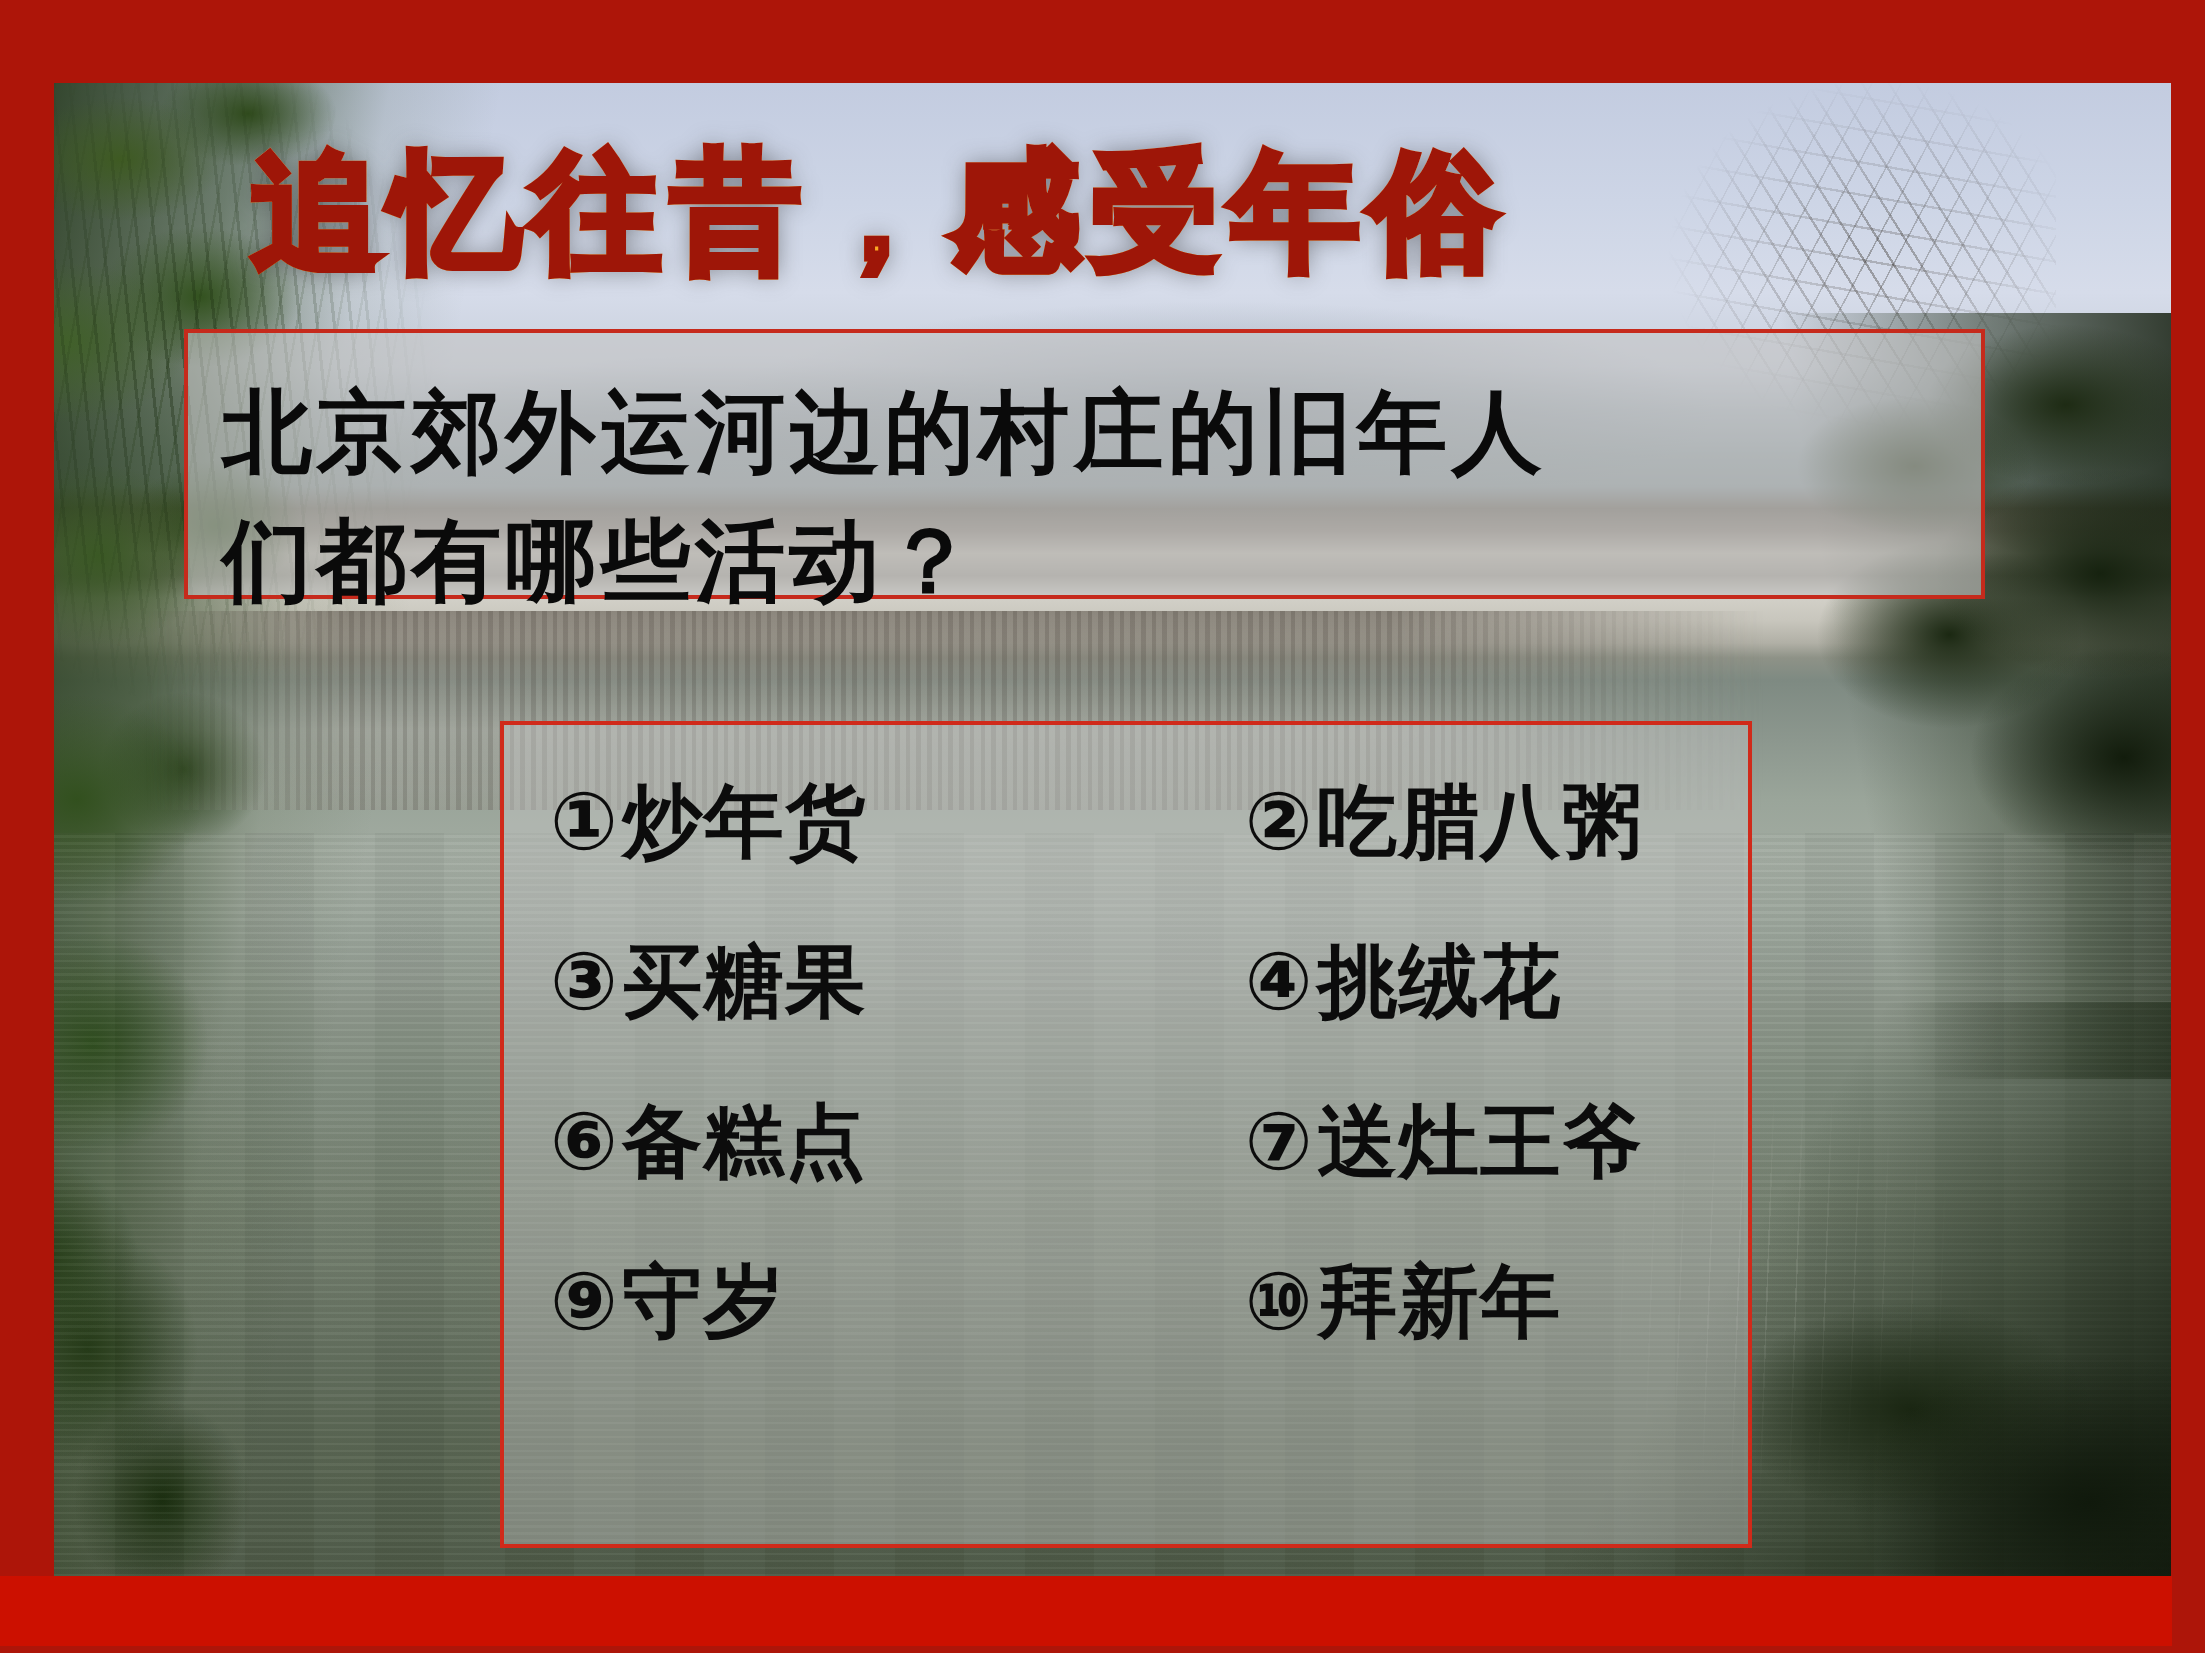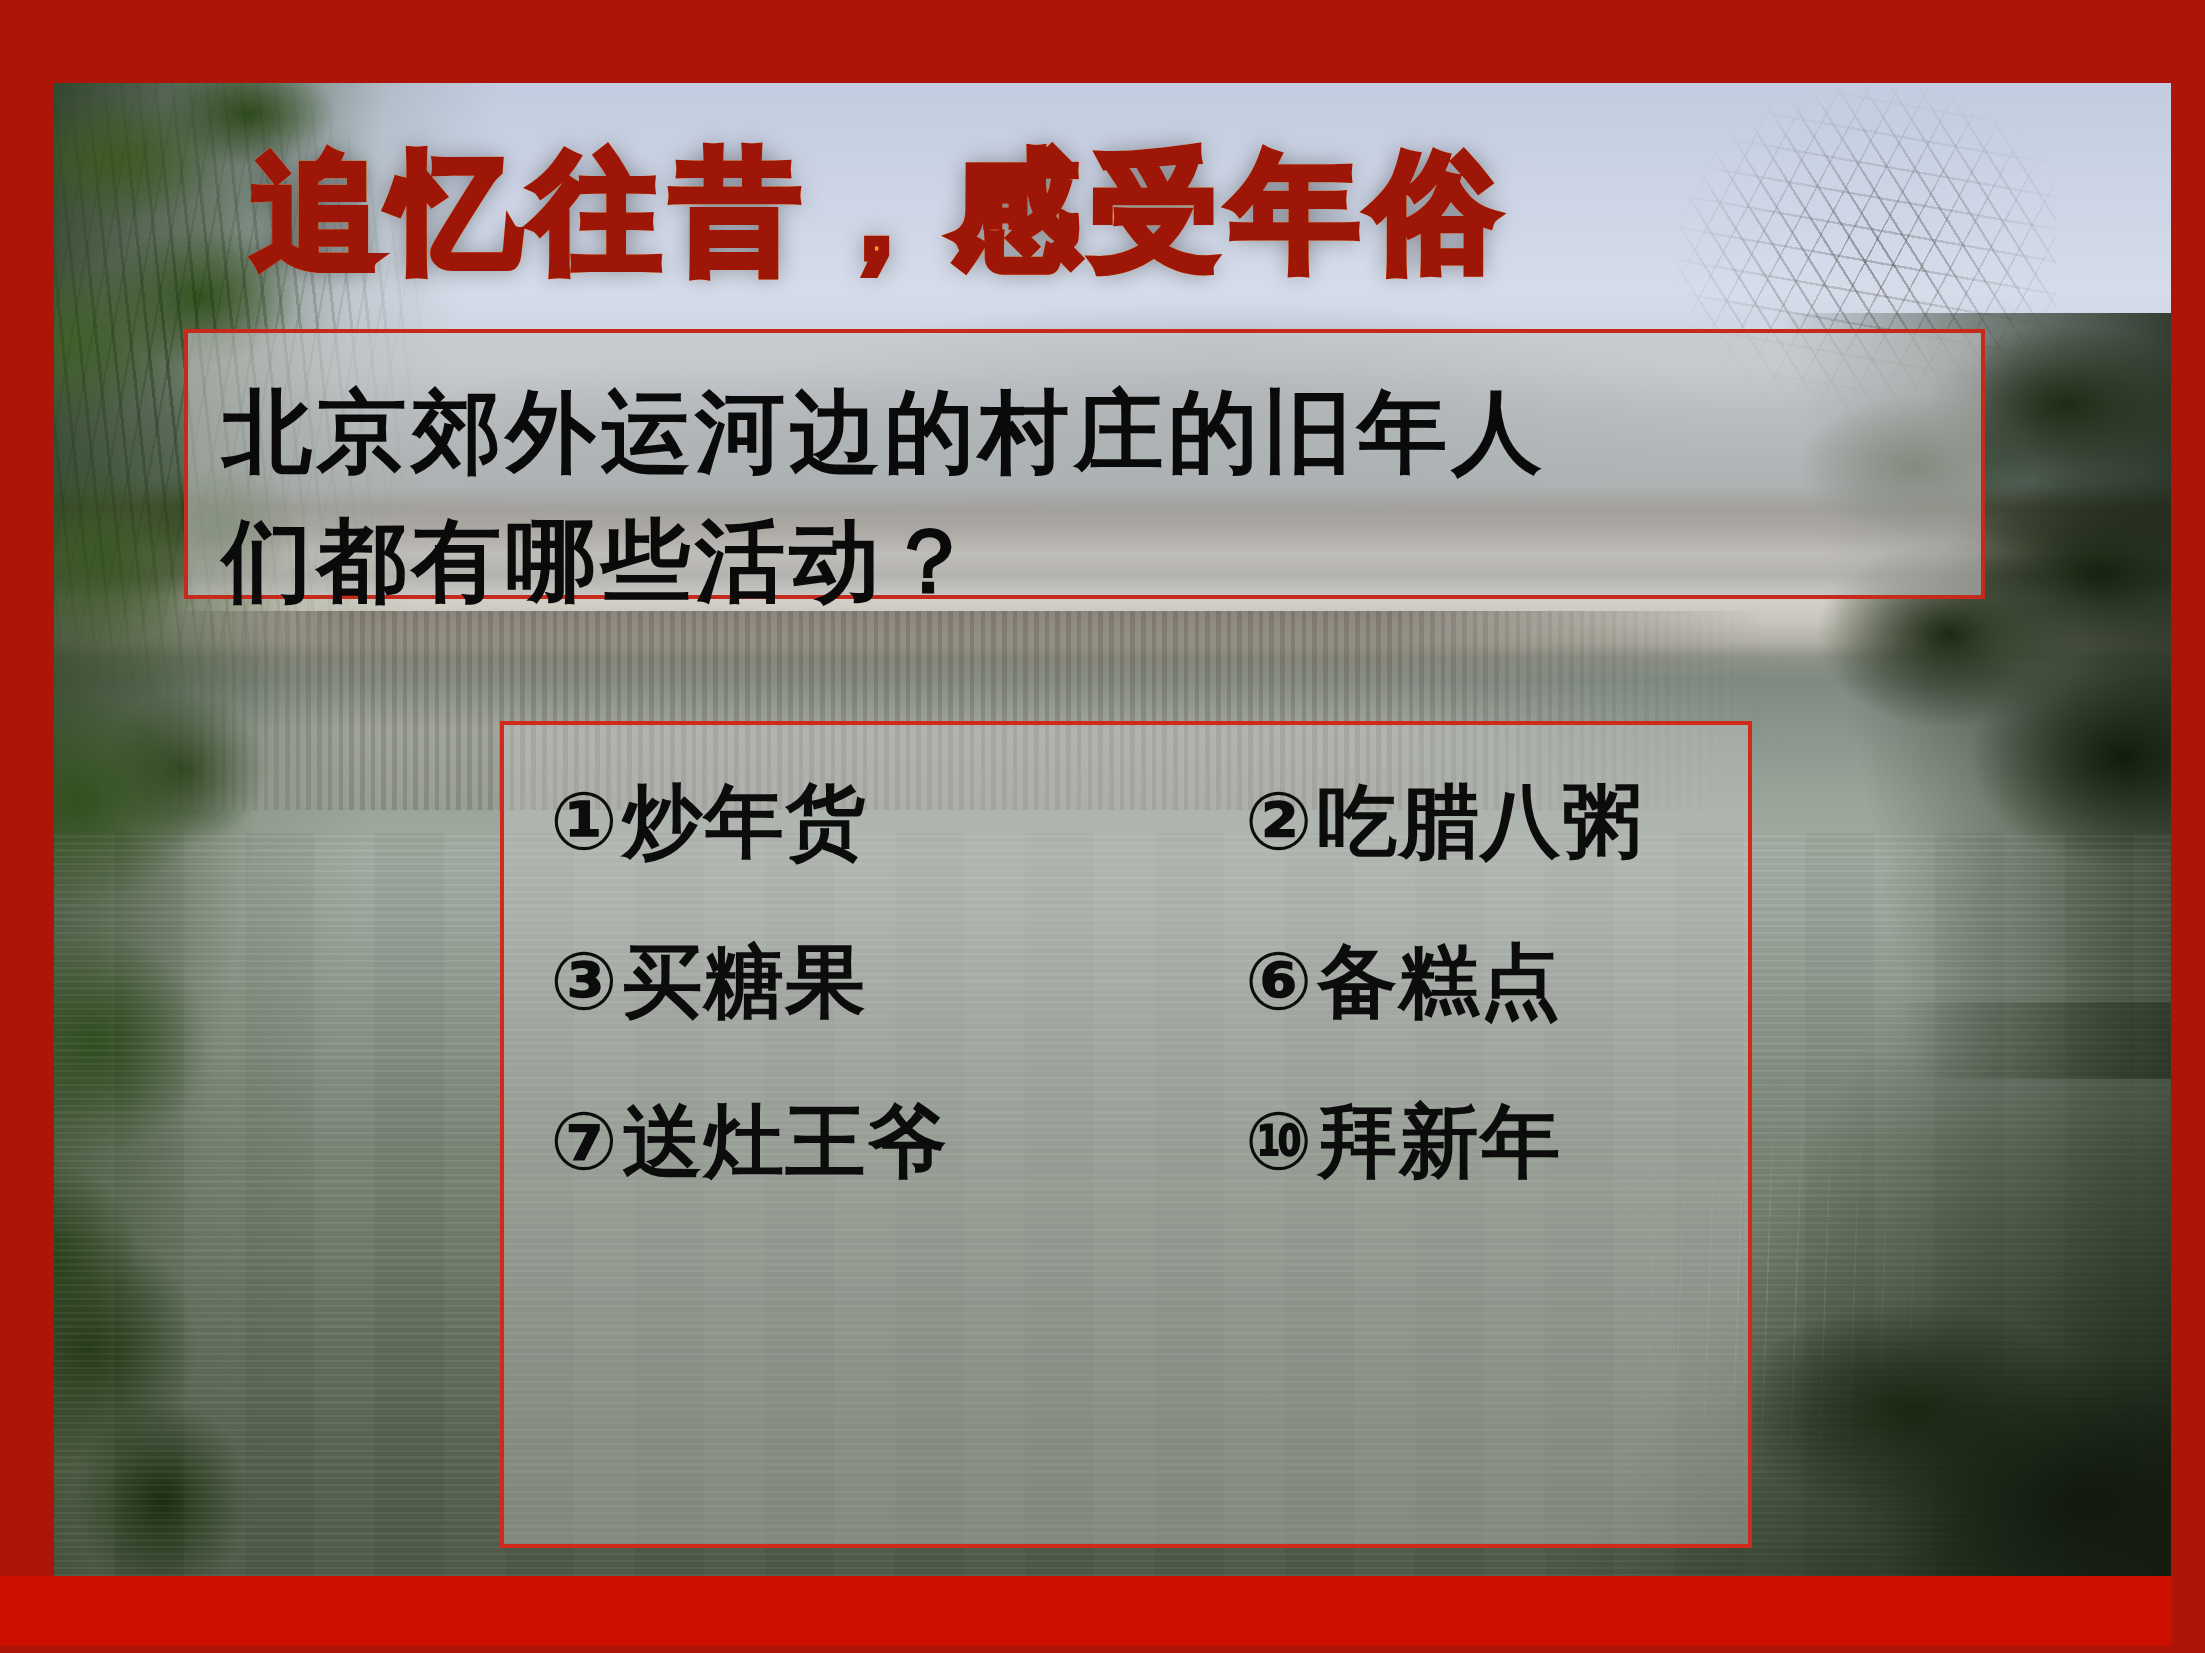--- a/index.html
+++ b/index.html
@@ -297,20 +297,22 @@
   <div id="question-box">
     <div class="qline">北京郊外运河边的村庄的旧年人</div>
     <div class="qline">们都有哪些活动？</div>
   </div>
 
   <div id="list-box">
     <div id="list-grid">
       <div class="activity"><span class="num">①</span><span>炒年货</span></div>
       <div class="activity"><span class="num">②</span><span>吃腊八粥</span></div>
       <div class="activity"><span class="num">③</span><span>买糖果</span></div>
+      <div class="activity"><span class="num">④</span><span>挑绒花</span></div>
       <div class="activity"><span class="num">⑥</span><span>备糕点</span></div>
       <div class="activity"><span class="num">⑦</span><span>送灶王爷</span></div>
+      <div class="activity"><span class="num">⑨</span><span>守岁</span></div>
       <div class="activity"><span class="num">⑩</span><span>拜新年</span></div>
     </div>
   </div>
 
 </div>
 
 
 </body></html>

